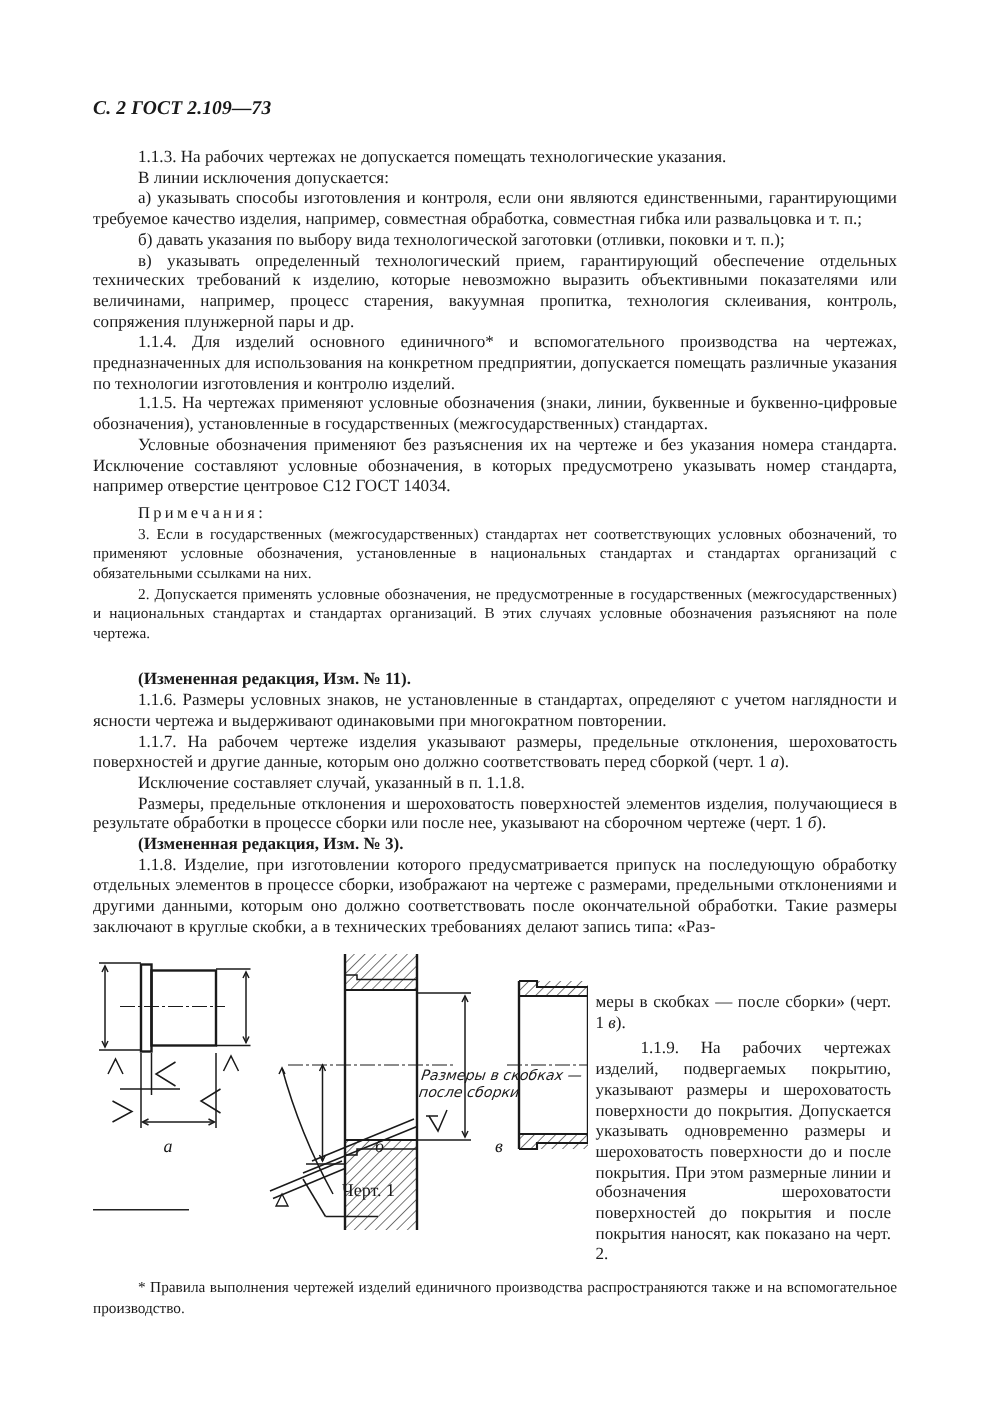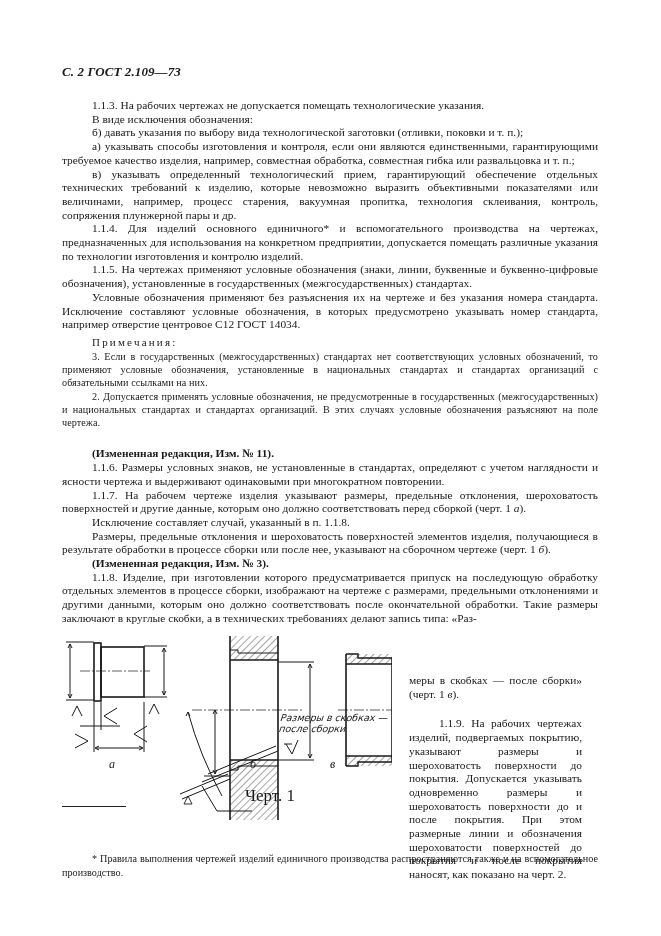--- a/index.html
+++ b/index.html
@@ -7,43 +7,43 @@
            font-family: "Liberation Serif", "DejaVu Serif", serif; color: #1a1a1a; }
     .page { position: absolute; left: 62px; top: 0; width: 536px; }
     .header { position: absolute; left: 0; top: 64px; font-weight: bold; font-size: 13px; letter-spacing: 0.1px; font-style: italic; }
     .body { position: absolute; left: 0; top: 99px; width: 536px; font-size: 11.4px; line-height: 13.7px; text-align: justify; }
     .body p { margin: 0; text-indent: 30px; }
     .body p.note { font-size: 10.2px; line-height: 13.3px; letter-spacing: 0.05px; }
     .body p.notes-title { font-size: 11px; letter-spacing: 2.2px; margin-top: 4px; }
     .body p.bold { font-weight: bold; }
     .body p.gap { margin-top: 18px; }
     .side-col { position: absolute; left: 331px; top: 658px; width: 205px; font-size: 11.4px; line-height: 13.7px; text-align: justify; }
-    .side-col p { margin: 16px; text-indent: 30px; }
+    .side-col p { margin: 4px; text-indent: 30px; }
     .side-col p.noind { text-indent: 0; }
     .figure { position: absolute; left: -10px; top: 636px; width: 340px; height: 186px; }
-    .fig-cap { position: absolute; left: 183px; top: 805px; font-size: 17px; }
+    .fig-cap { position: absolute; left: 166px; top: 805px; font-size: 12px; }
     .sub-a, .sub-b, .sub-c { position: absolute; top: 757px; font-style: italic; font-size: 12px; }
     .sub-a { left: 47px; } .sub-b { left: 188px; } .sub-c { left: 268px; }
     .fig-note { position: absolute; left: 218px; top: 712px; font-style: italic; font-size: 9.5px; line-height: 11px; font-family: "DejaVu Sans", sans-serif; transform: skewX(-8deg); }
     .fn-rule { position: absolute; left: 0; top: 806px; width: 64px; height: 1px; background: #222; }
     .footnote { position: absolute; left: 0; top: 852px; width: 536px; font-size: 10.2px; line-height: 13.5px; text-align: justify; }
     .footnote p { margin: 0; text-indent: 30px; }
     i { font-style: italic; }
   </style>
 </head>
 <body>
 
 <div class="page">
   <div class="header">С. 2 ГОСТ  2.109—73</div>
 
   <div class="body">
     <p>1.1.3. На рабочих чертежах не допускается помещать технологические указания.</p>
-    <p>В виде исключения обозначения:</p>
+    <p>В линии исключения допускается:</p>
+    <p>а) указывать способы изготовления и контроля, если они являются единственными, гарантирующими требуемое качество изделия, например, совместная обработка, совместная гибка или развальцовка и т. п.;</p>
     <p>б) давать указания по выбору вида технологической заготовки (отливки, поковки и т. п.);</p>
-    <p>а) указывать способы изготовления и контроля, если они являются единственными, гарантирующими требуемое качество изделия, например, совместная обработка, совместная гибка или развальцовка и т. п.;</p>
     <p>в) указывать определенный технологический прием, гарантирующий обеспечение отдельных технических требований к изделию, которые невозможно выразить объективными показателями или величинами, например, процесс старения, вакуумная пропитка, технология склеивания, контроль, сопряжения плунжерной пары и др.</p>
     <p>1.1.4. Для изделий основного единичного* и вспомогательного производства на чертежах, предназначенных для использования на конкретном предприятии, допускается помещать различные указания по технологии изготовления и контролю изделий.</p>
     <p>1.1.5. На чертежах применяют условные обозначения (знаки, линии, буквенные и буквенно-цифровые обозначения), установленные в государственных (межгосударственных) стандартах.</p>
     <p>Условные обозначения применяют без разъяснения их на чертеже и без указания номера стандарта. Исключение составляют условные обозначения, в которых предусмотрено указывать номер стандарта, например отверстие центровое С12 ГОСТ 14034.</p>
     <p class="notes-title">Примечания:</p>
     <p class="note">3. Если в государственных (межгосударственных) стандартах нет соответствующих условных обозначений, то применяют условные обозначения, установленные в национальных стандартах и стандартах организаций с обязательными ссылками на них.</p>
     <p class="note">2. Допускается применять условные обозначения, не предусмотренные в государственных (межгосударственных) и национальных стандартах и стандартах организаций. В этих случаях условные обозначения разъясняют на поле чертежа.</p>
     <p class="bold gap">(Измененная редакция, Изм. № 11).</p>
     <p>1.1.6. Размеры условных знаков, не установленные в стандартах, определяют с учетом наглядности и ясности чертежа и выдерживают одинаковыми при многократном повторении.</p>
     <p><span>1.1.7. На рабочем чертеже изделия указывают размеры, предельные отклонения, шероховатость поверхностей и другие данные, которым оно должно соответствовать перед сборкой (черт. 1 </span><i>а</i><span>).</span></p>

